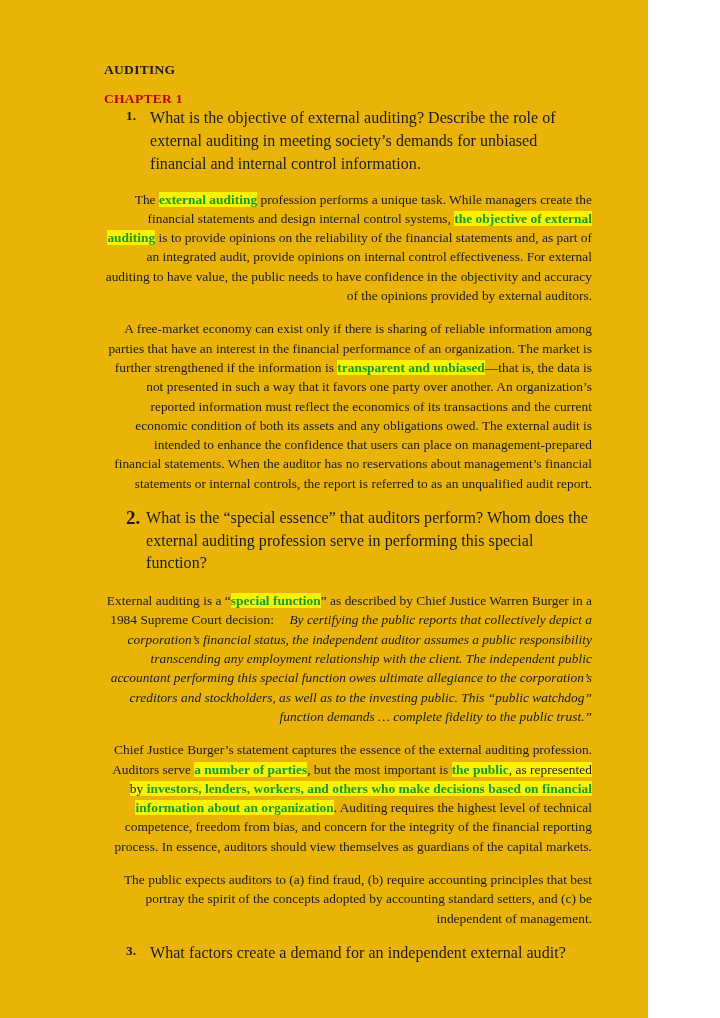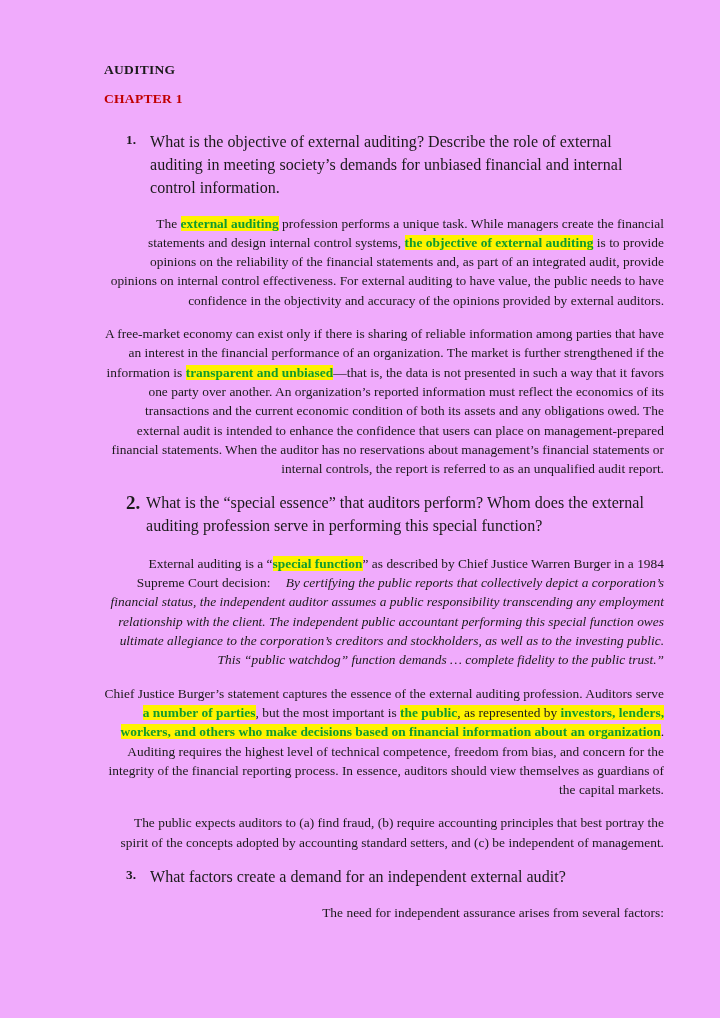--- a/index.html
+++ b/index.html
@@ -9,40 +9,40 @@
   }
   body {
     width: 720px;
     height: 1018px;
     font-family: "Liberation Serif", "DejaVu Serif", serif;
     color: #1a1a1a;
     -webkit-font-smoothing: antialiased;
   }
   .page {
     position: relative;
-    width: 720px;
+    width: 648px;
     height: 1018px;
-    background: #f0abfc;
+    background: #eab308;
     box-sizing: border-box;
     padding: 62px 56px 8px 104px;
     overflow: hidden;
   }
   .doc-title {
     font-size: 13.5px;
     font-weight: bold;
     letter-spacing: 0.3px;
     margin: 0 0 13px 0;
     line-height: 1.2;
   }
   .chapter-title {
     font-size: 13.5px;
     font-weight: bold;
     color: #c00000;
     letter-spacing: 0.3px;
-    margin: 0 0 24px 0;
+    margin: 0 0 0 0;
     line-height: 1.2;
   }
   .q-item {
     display: flex;
     margin: 0 0 14px 0;
     padding-left: 22px;
   }
   .q-num {
     font-size: 13.3px;
     font-weight: bold;
@@ -116,15 +116,14 @@
   <p class="body"><span>Chief Justice Burger’s statement captures the essence of the external auditing profession. Auditors serve </span><span class="hl">a number of parties</span><span>, but the most important is </span><span class="hl">the public</span><span class="hl-plain">, as represented by </span><span class="hl">investors, lenders, workers, and others who make decisions based on financial information about an organization</span><span>. Auditing requires the highest level of technical competence, freedom from bias, and concern for the integrity of the financial reporting process. In essence, auditors should view themselves as guardians of the capital markets.</span></p>
 
   <p class="body">The public expects auditors to (a) find fraud, (b) require accounting principles that best portray the spirit of the concepts adopted by accounting standard setters, and (c) be independent of management.</p>
 
 
   <div class="q-item">
     <span class="q-num">3.</span>
     <span class="q-text">What factors create a demand for an independent external audit?</span>
   </div>
 
-  <p class="body">The need for independent assurance arises from several factors:</p>
 
 </div>
 
 </body></html>

